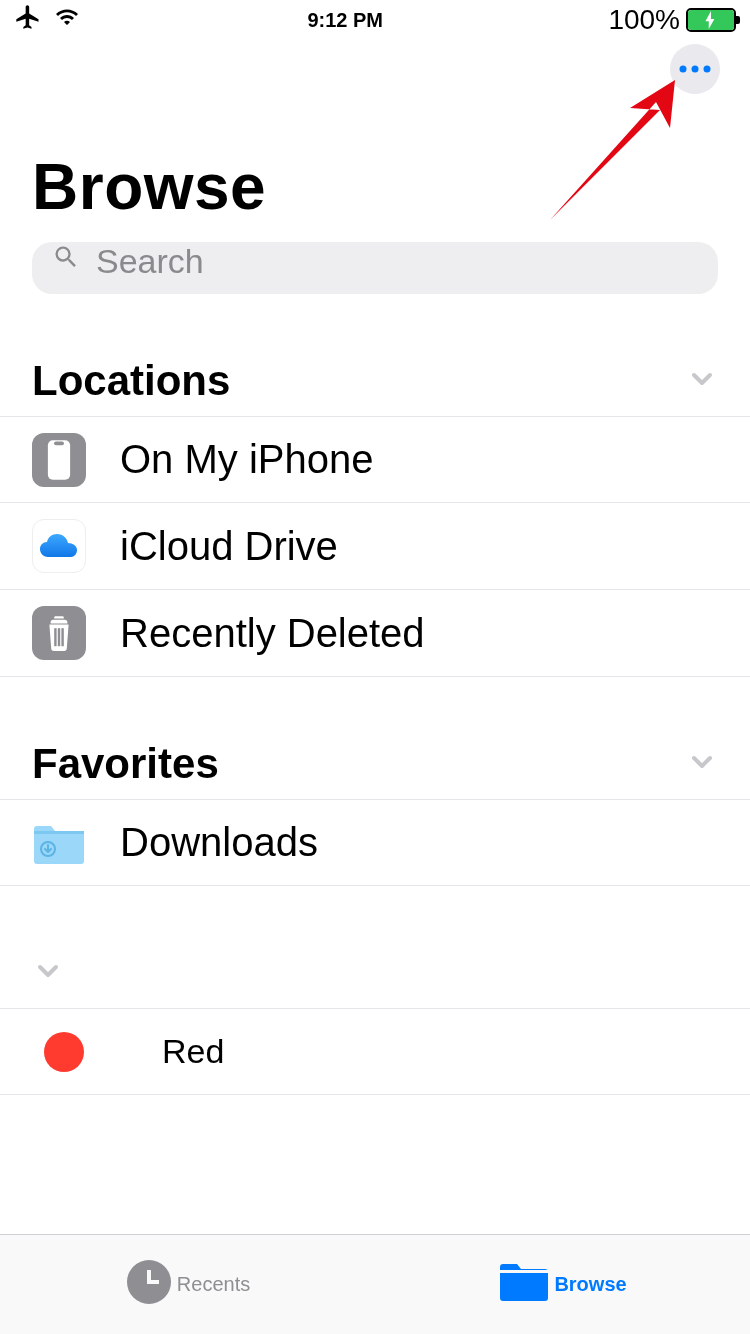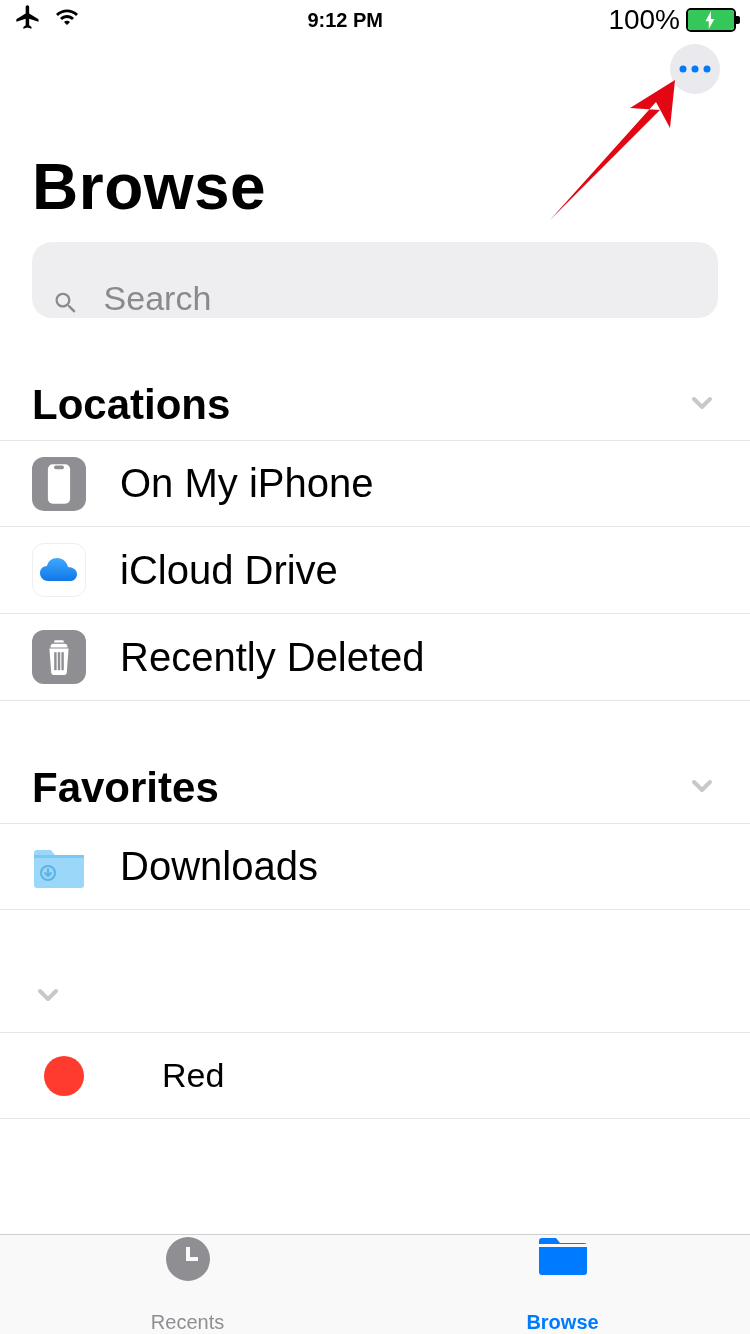--- a/index.html
+++ b/index.html
@@ -9,40 +9,40 @@
   .status-left { display: flex; align-items: center; gap: 10px; }
   .status-right { display: flex; align-items: center; gap: 6px; }
   .battery { width: 50px; height: 24px; border: 2px solid #000; border-radius: 5px; position: relative; display: flex; align-items: center; }
   .battery::after { content: ""; position: absolute; right: -6px; top: 6px; width: 4px; height: 8px; background: #000; border-radius: 0 2px 2px 0; }
   .battery-fill { background: #34c759; height: 100%; width: 100%; border-radius: 3px; display:flex;align-items:center;justify-content:center;}
   
   .header-area { padding: 50px 32px 0 32px; position: relative; }
   .more-button { position: absolute; top: 4px; right: 30px; width: 50px; height: 50px; border-radius: 50%; background: #e9e9ee; display: flex; align-items: center; justify-content: center; }
   .more-button svg { display:block;}
   .page-title { font-size: 64px; font-weight: 700; letter-spacing: 0.5px; margin-top: 60px; }
-  .search-box { margin-top: 18px; background: #eeeef0; border-radius: 20px; height: 76px; display: flex; align-items: flex-end; padding: 0 20px; gap: 24px; }
+  .search-box { margin-top: 18px; background: #eeeef0; border-radius: 20px; height: 52px; display: flex; align-items: flex-start; padding: 0 20px; gap: 16px; }
   .search-box input { border: none; background: transparent; font-size: 34px; color: #8a8a8e; outline: none; width: 100%; }
   .search-box input::placeholder { color: #8a8a8e; }
   
   .sections { margin-top: 52px; }
   .section-header { display: flex; align-items: center; justify-content: space-between; padding: 0 32px; height: 70px; }
   .section-title { font-size: 42px; font-weight: 700; }
   .chevron { color: #c7c7cc; }
   .row { display: flex; align-items: center; height: 87px; padding-left: 32px; border-bottom: 1px solid #e5e5ea; }
   .row:first-of-type { border-top: 1px solid #e5e5ea; }
   .row-icon { width: 54px; height: 54px; border-radius: 12px; display: flex; align-items: center; justify-content: center; flex-shrink: 0; }
   .row-label { font-size: 40px; margin-left: 34px; }
   .tag-row { display: flex; align-items: center; height: 87px; padding-left: 44px; border-bottom: 1px solid #e5e5ea; }
   .tag-row:first-of-type{ border-top: 1px solid #e5e5ea;}
   .tag-dot { width: 40px; height: 40px; border-radius: 50%; }
   .tag-label { font-size: 34px; margin-left: 38px; }
   .section-gap { height: 52px; }
   
   .tab-bar { position: absolute; bottom: 0; left: 0; right: 0; height: 100px; border-top: 1px solid #d0d0d4; background: #f9f9f9; display: flex; }
-  .tab { flex: 1; display: flex; flex-direction: column; align-items: center; justify-content: space-between; gap: 4px; font-size: 20px; }
+  .tab { flex: 1; display: flex; flex-direction: row; align-items: center; justify-content: center; gap: 4px; font-size: 20px; }
   .tab-inactive { color: #8e8e93; }
   .tab-active { color: #007aff; font-weight: 600; }
   
   .arrow-annotation { position: absolute; top: 70px; left: 530px; pointer-events: none; }
   
   .scroll-area { height: 1194px; overflow: hidden; }
 </style>
 </head>
 <body>
 

